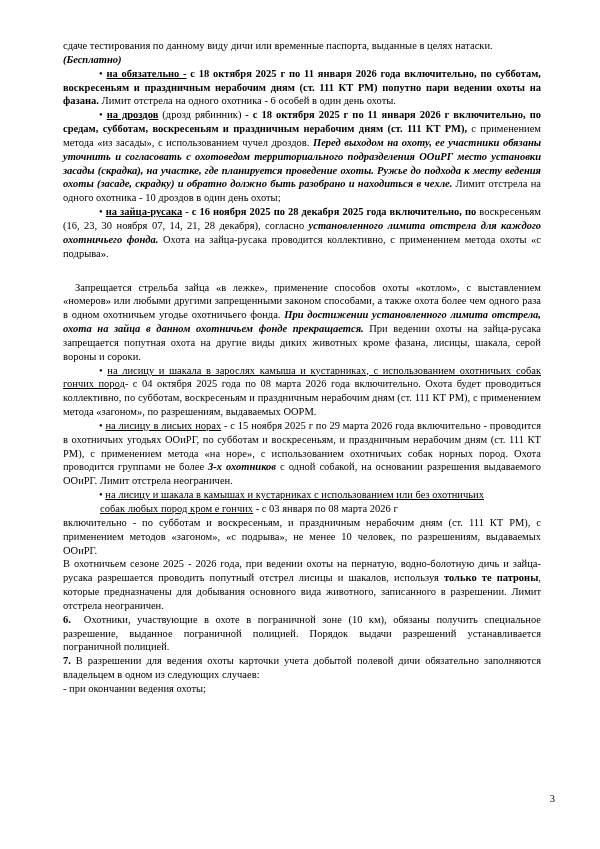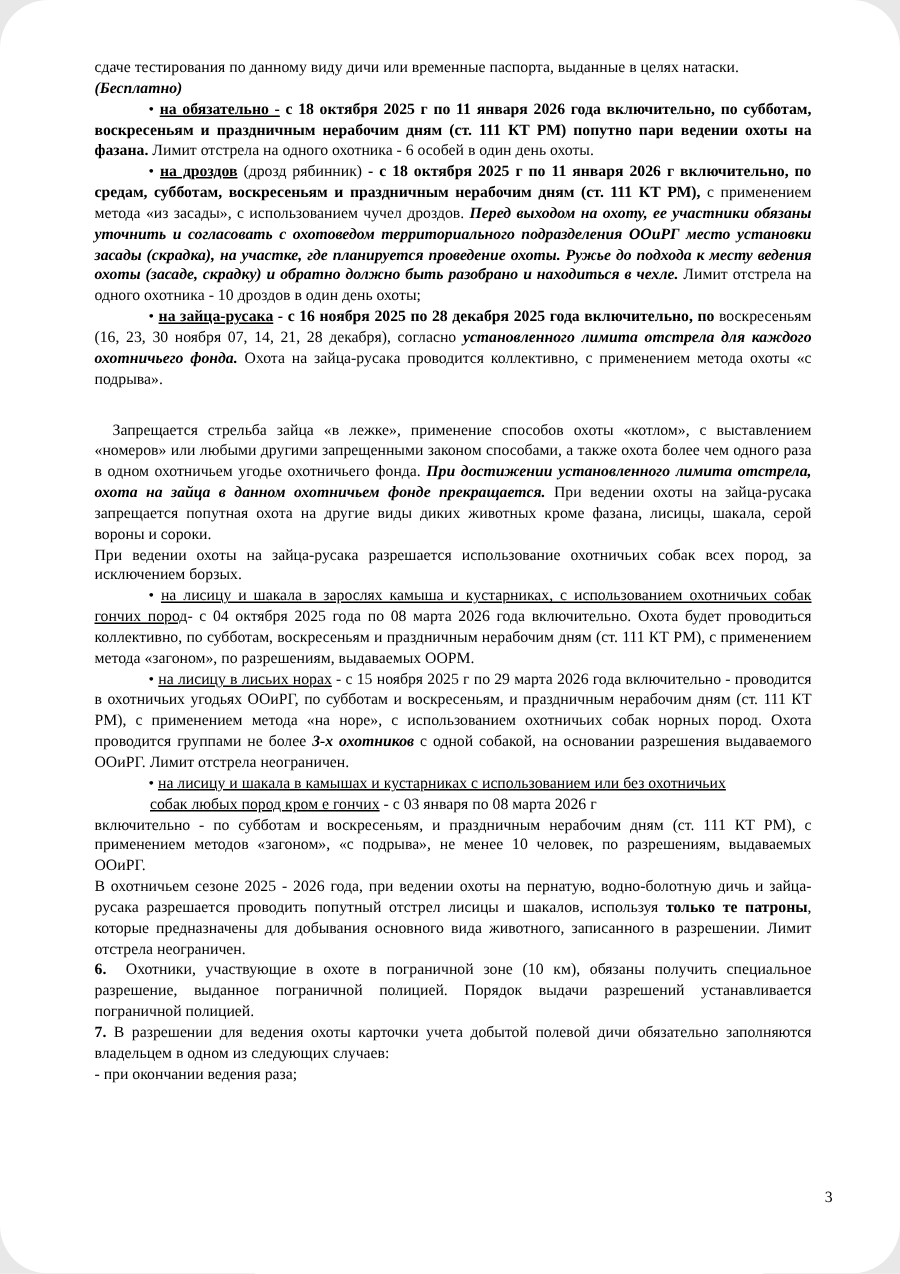--- a/index.html
+++ b/index.html
@@ -3,21 +3,20 @@
 <meta charset="utf-8">
 <style>
   html,body{margin:0;padding:0;background:#e8e8e8;}
   .page{
     position:relative;
     width:600px;height:849px;
     background:#ffffff;
     font-family:"Liberation Serif","DejaVu Serif",serif;
     color:#000000;
     overflow:hidden;
-    border-radius:32px;
   }
   .content{
     position:absolute;
     left:63px;top:39px;width:478px;
     font-size:10.5px;
     line-height:13.85px;
     text-align:justify;
   }
   .para{margin:0;padding:0;}
   .para.bullet{text-indent:36px;}
@@ -38,23 +37,22 @@
 <body>
 
 <div class="page">
   <div class="content">
       <p class="para"><span class="run-r">сдаче тестирования по данному виду дичи или временные паспорта, выданные в целях натаски.</span></p>
       <p class="para"><span class="run-bi">(Бесплатно)</span></p>
       <p class="para bullet"><span class="run-r">• </span><span class="run-bu">на обязательно -</span><span class="run-b"> с 18 октября 2025 г по 11 января 2026 года включительно, по субботам, воскресеньям и праздничным нерабочим дням (ст. 111 КТ РМ) попутно пари ведении охоты на фазана.</span><span class="run-r"> Лимит отстрела на одного охотника - 6 особей в один день охоты.</span></p>
       <p class="para bullet"><span class="run-r">• </span><span class="run-bu">на дроздов</span><span class="run-r"> (дрозд рябинник) </span><span class="run-b">- с 18 октября 2025 г по 11 января 2026 г включительно, по средам, субботам, воскресеньям и праздничным нерабочим дням (ст. 111 КТ РМ),</span><span class="run-r"> с применением метода «из засады», с использованием чучел дроздов. </span><span class="run-bi">Перед выходом на охоту, ее участники обязаны уточнить и согласовать с охотоведом территориального подразделения ООиРГ место установки засады (скрадка), на участке, где планируется проведение охоты. Ружье до подхода к месту ведения охоты (засаде, скрадку) и обратно должно быть разобрано и находиться в чехле.</span><span class="run-r"> Лимит отстрела на одного охотника - 10 дроздов в один день охоты;</span></p>
       <p class="para bullet"><span class="run-r">• </span><span class="run-bu">на зайца-русака</span><span class="run-b"> - с 16 ноября 2025 по 28 декабря 2025 года включительно, по </span><span class="run-r">воскресеньям (16, 23, 30 ноября 07, 14, 21, 28 декабря), согласно </span><span class="run-bi">установленного лимита отстрела для каждого охотничьего фонда.</span><span class="run-r"> Охота на зайца-русака проводится коллективно, с применением метода охоты «с подрыва».</span></p>
       <p class="para small-indent"><span class="run-r">Запрещается стрельба зайца «в лежке», применение способов охоты «котлом», с выставлением «номеров» или любыми другими запрещенными законом способами, а также охота более чем одного раза в одном охотничьем угодье охотничьего фонда. </span><span class="run-bi">При достижении установленного лимита отстрела, охота на зайца в данном охотничьем фонде прекращается.</span><span class="run-r"> При ведении охоты на зайца-русака запрещается попутная охота на другие виды диких животных кроме фазана, лисицы, шакала, серой вороны и сороки.</span></p>
-      <p class="para"><span class="run-r">При ведении охоты на зайца-русака разрешается использование охотничьих собак всех пород, за исключением борзых.</span></p>
       <p class="para bullet"><span class="run-r">• </span><span class="run-u">на лисицу и шакала в зарослях камыша и кустарниках, с использованием охотничьих собак гончих пород</span><span class="run-r">- с 04 октября 2025 года по 08 марта 2026 года включительно. Охота будет проводиться коллективно, по субботам, воскресеньям и праздничным нерабочим дням (ст. 111 КТ РМ), с применением метода «загоном», по разрешениям, выдаваемых ООРМ.</span></p>
       <p class="para bullet"><span class="run-r">• </span><span class="run-u">на лисицу в лисьих норах</span><span class="run-r"> - с 15 ноября 2025 г по 29 марта 2026 года включительно - проводится в охотничьих угодьях ООиРГ, по субботам и воскресеньям, и праздничным нерабочим дням (ст. 111 КТ РМ), с применением метода «на норе», с использованием охотничьих собак норных пород. Охота проводится группами не более </span><span class="run-bi">3-х охотников</span><span class="run-r"> с одной собакой, на основании разрешения выдаваемого ООиРГ. Лимит отстрела неограничен.</span></p>
       <p class="para bullet"><span class="run-r">• </span><span class="run-u">на лисицу и шакала в камышах и кустарниках с использованием или без охотничьих</span><br><span class="run-ind"></span><span class="run-u">собак любых пород кром е гончих</span><span class="run-r"> - с 03 января по 08 марта 2026 г</span><br><span class="run-r">включительно - по субботам и воскресеньям, и праздничным нерабочим дням (ст. 111 КТ РМ), с применением методов «загоном», «с подрыва», не менее 10 человек, по разрешениям, выдаваемых ООиРГ.</span></p>
       <p class="para"><span class="run-r">В охотничьем сезоне 2025 - 2026 года, при ведении охоты на пернатую, водно-болотную дичь и зайца-русака разрешается проводить попутный отстрел лисицы и шакалов, используя </span><span class="run-b">только те патроны</span><span class="run-r">, которые предназначены для добывания основного вида животного, записанного в разрешении. Лимит отстрела неограничен.</span></p>
       <p class="para"><span class="run-b">6.</span><span class="run-r">&nbsp; Охотники, участвующие в охоте в пограничной зоне (10 км), обязаны получить специальное разрешение, выданное пограничной полицией. Порядок выдачи разрешений устанавливается пограничной полицией.</span></p>
       <p class="para"><span class="run-b">7.</span><span class="run-r"> В разрешении для ведения охоты карточки учета добытой полевой дичи обязательно заполняются владельцем в одном из следующих случаев:</span></p>
-      <p class="para"><span class="run-r">- при окончании ведения раза;</span></p>
+      <p class="para"><span class="run-r">- при окончании ведения охоты;</span></p>
     </div>
   <div class="page-number">3</div>
 </div>
 
 </body></html>

